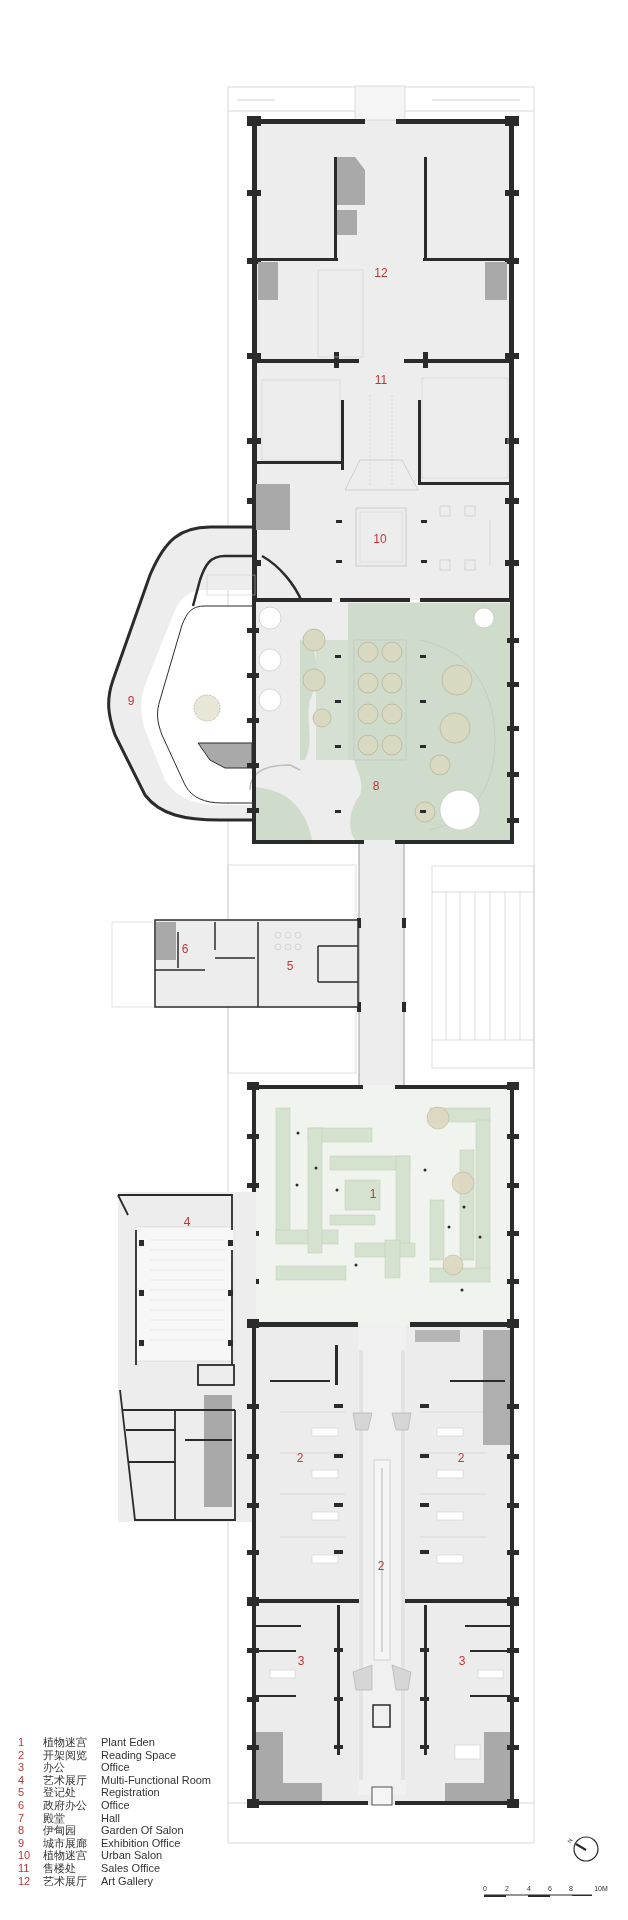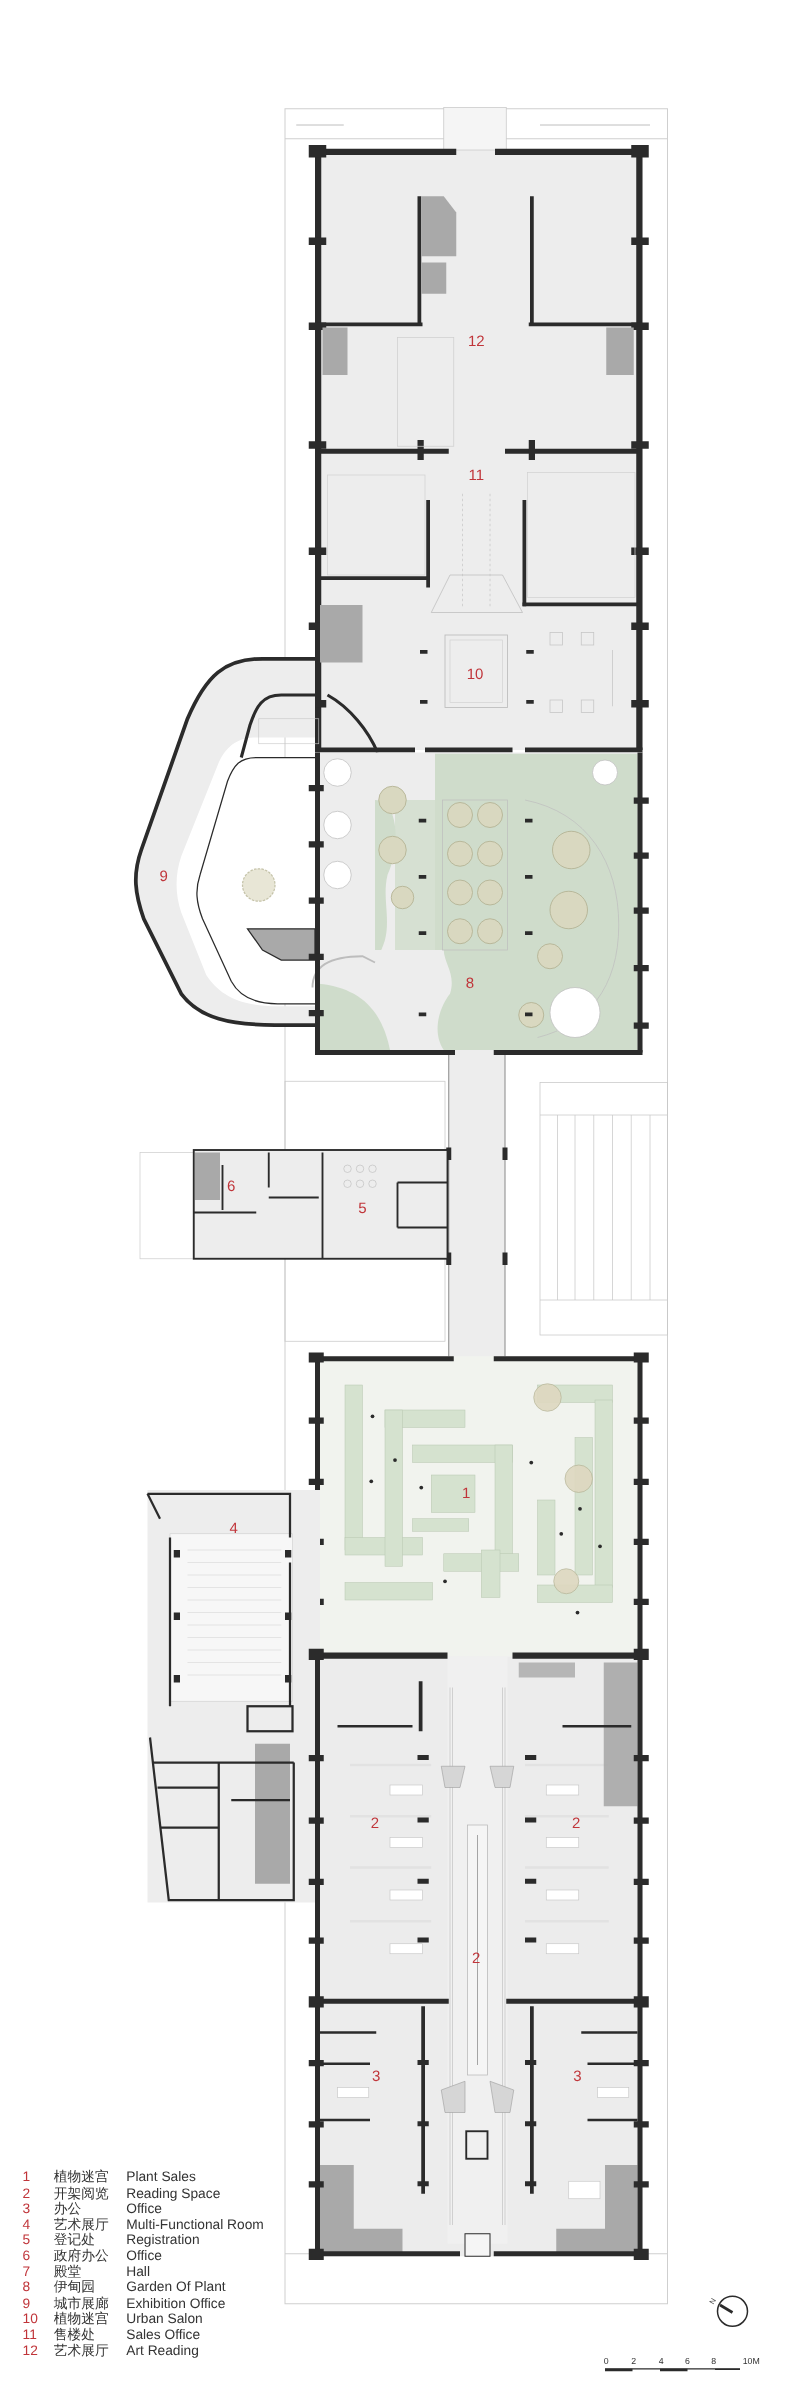--- a/index.html
+++ b/index.html
@@ -466,21 +466,21 @@
     <text class="scale-label" x="550" y="1891">6</text>
     <text class="scale-label" x="571" y="1891">8</text>
     <text class="scale-label" x="601" y="1891">10M</text>
   </g>
 </svg>
 
 <div class="legend">
   <div class="legend-row">
       <span class="legend-num">1</span>
       <span class="legend-zh">植物迷宫</span>
-      <span class="legend-en">Plant Sales</span>
+      <span class="legend-en">Plant Eden</span>
     </div>
   <div class="legend-row">
       <span class="legend-num">2</span>
       <span class="legend-zh">开架阅览</span>
       <span class="legend-en">Reading Space</span>
     </div>
   <div class="legend-row">
       <span class="legend-num">3</span>
       <span class="legend-zh">办公</span>
       <span class="legend-en">Office</span>
@@ -501,35 +501,35 @@
       <span class="legend-en">Office</span>
     </div>
   <div class="legend-row">
       <span class="legend-num">7</span>
       <span class="legend-zh">殿堂</span>
       <span class="legend-en">Hall</span>
     </div>
   <div class="legend-row">
       <span class="legend-num">8</span>
       <span class="legend-zh">伊甸园</span>
-      <span class="legend-en">Garden Of Plant</span>
+      <span class="legend-en">Garden Of Salon</span>
     </div>
   <div class="legend-row">
       <span class="legend-num">9</span>
       <span class="legend-zh">城市展廊</span>
       <span class="legend-en">Exhibition Office</span>
     </div>
   <div class="legend-row">
       <span class="legend-num">10</span>
       <span class="legend-zh">植物迷宫</span>
       <span class="legend-en">Urban Salon</span>
     </div>
   <div class="legend-row">
       <span class="legend-num">11</span>
       <span class="legend-zh">售楼处</span>
       <span class="legend-en">Sales Office</span>
     </div>
   <div class="legend-row">
       <span class="legend-num">12</span>
       <span class="legend-zh">艺术展厅</span>
-      <span class="legend-en">Art Reading</span>
+      <span class="legend-en">Art Gallery</span>
     </div>
 </div>
 
 </body></html>

